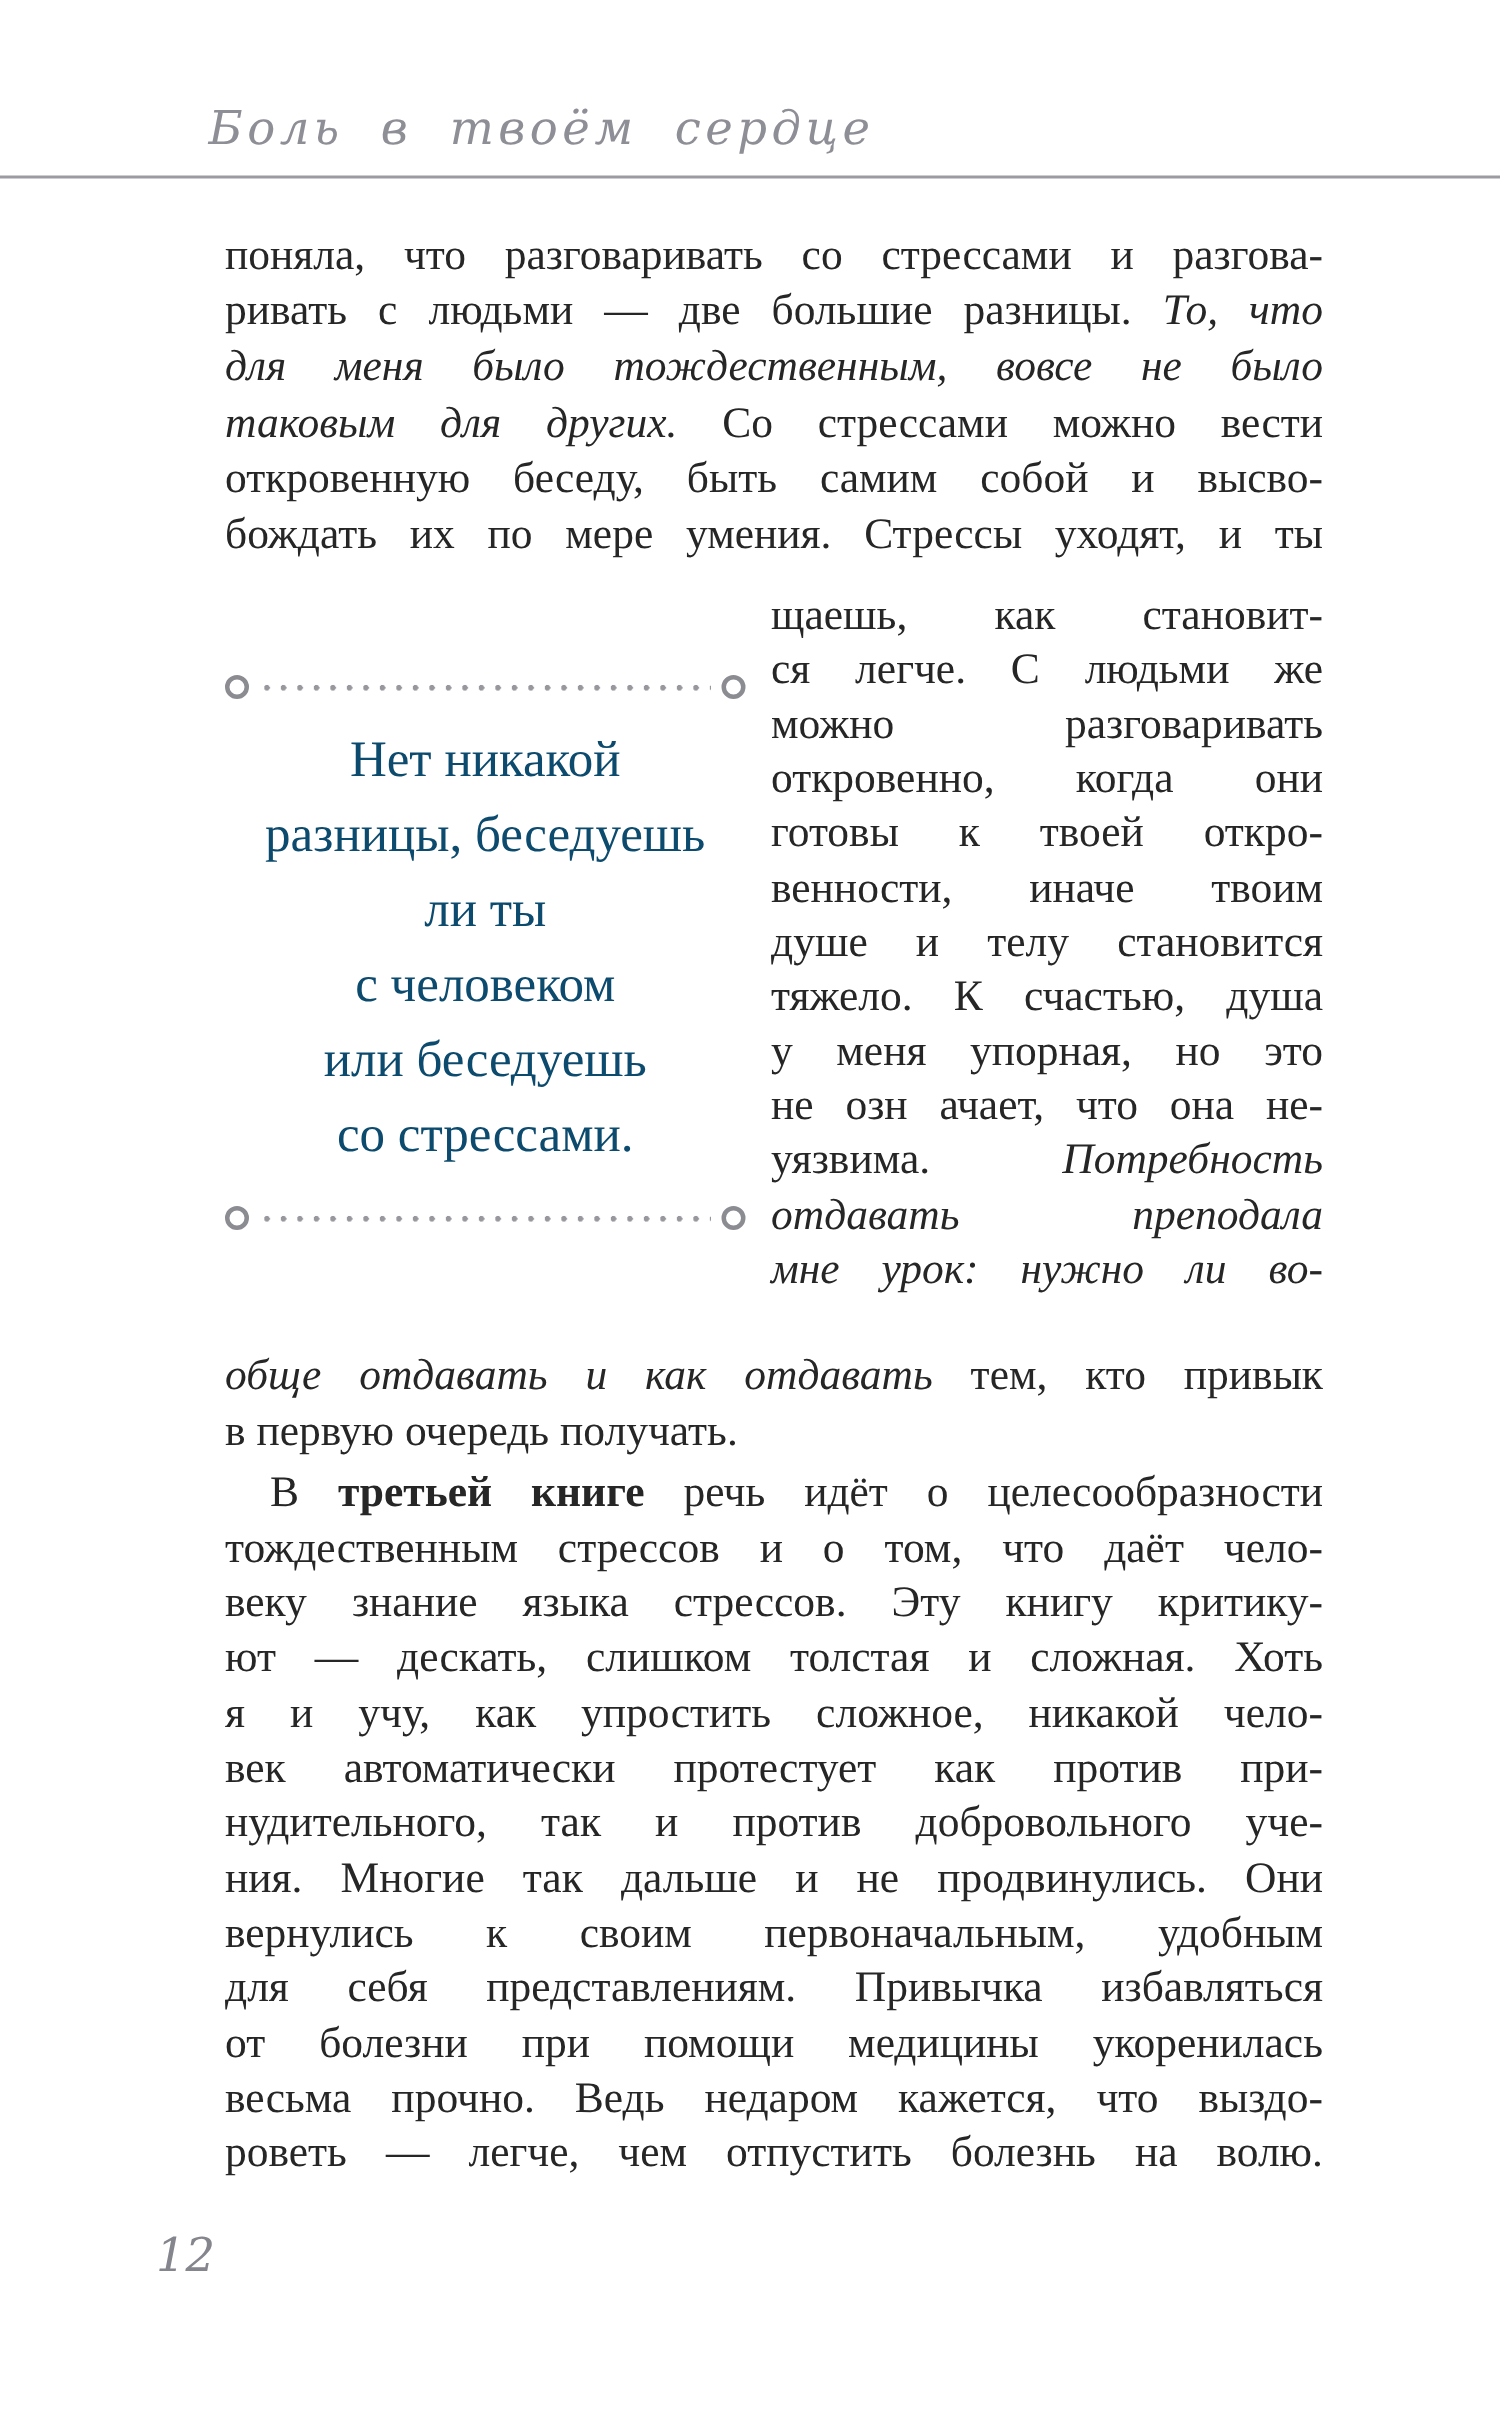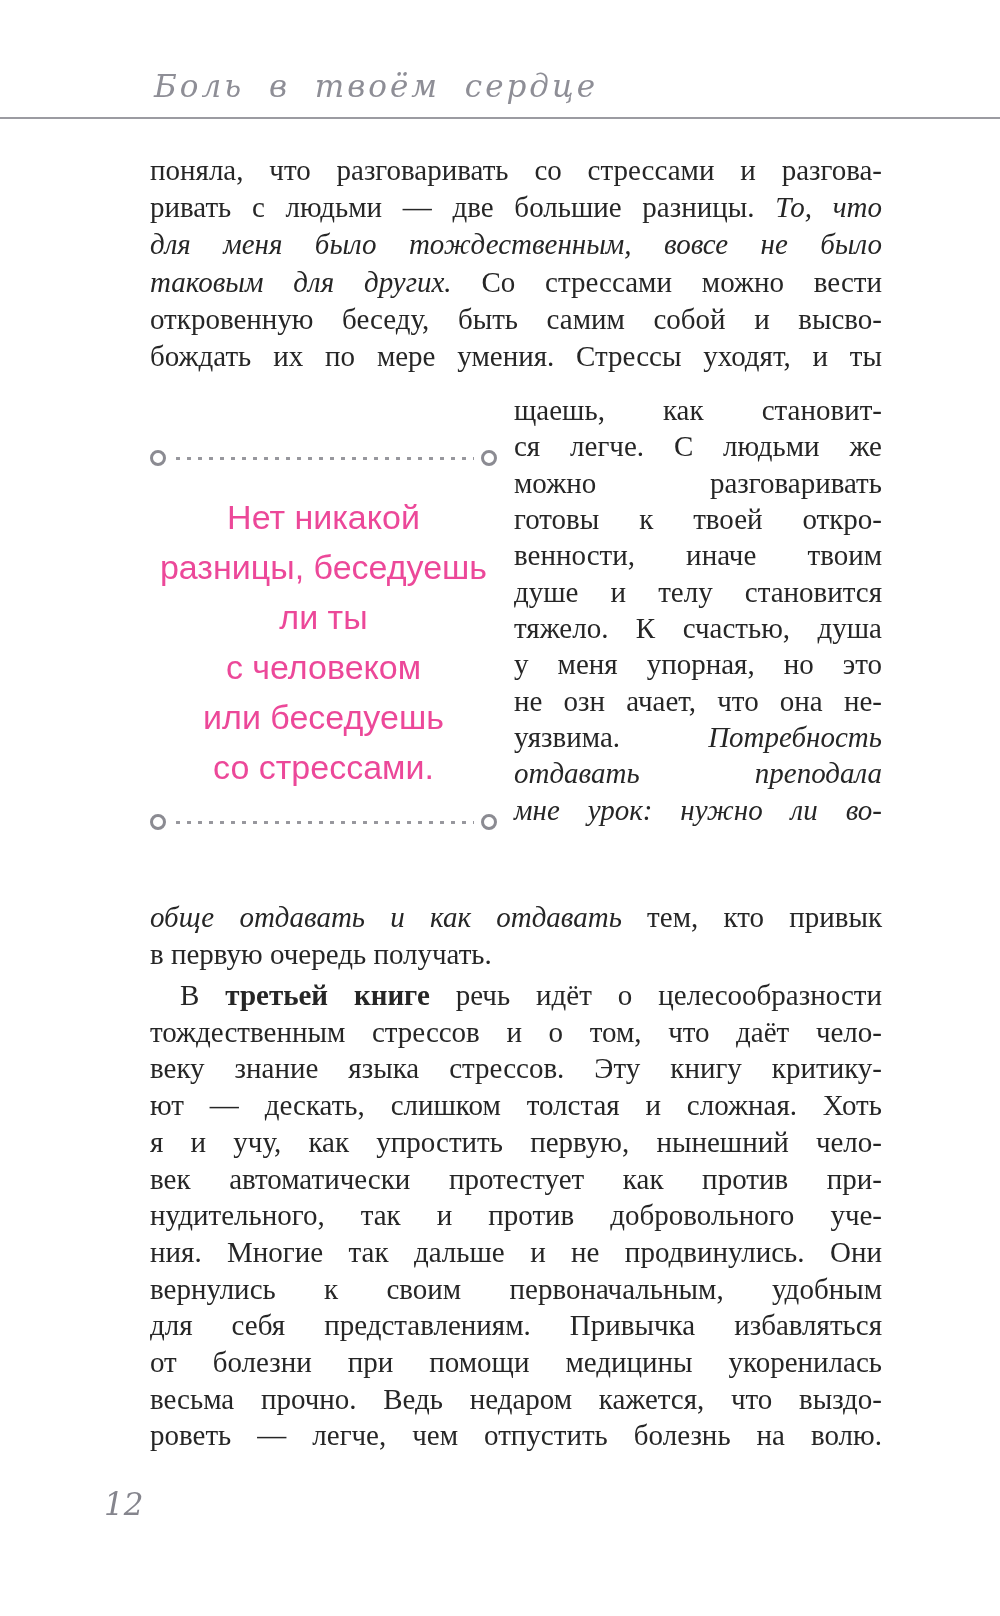--- a/index.html
+++ b/index.html
@@ -14,21 +14,21 @@
     margin: 0 auto;
     background: #ffffff;
     overflow: hidden;
     font-family: "Liberation Serif", serif;
     color: #262626;
   }
   
   .running-head {
     position: absolute;
     top: 68px;
-    left: 154px;
+    left: 139px;
     font-family: "DejaVu Serif", serif;
     font-style: italic;
     font-size: 31px;
     letter-spacing: 3px;
     word-spacing: 12px;
     color: #8e8e96;
     white-space: nowrap;
   }
   .head-rule {
     position: absolute;
@@ -92,26 +92,26 @@
   }
   .dots {
     flex: 1 1 auto;
     height: 5px;
     margin: 0 7px;
     background-image: radial-gradient(circle 2px at 5px 2.5px, #97979d 90%, rgba(0,0,0,0) 100%);
     background-size: 11px 5px;
     background-repeat: repeat-x;
   }
   .quote-text {
-    margin-top: 26px;
-    font-family: Liberation Sans, sans-serif;
+    margin-top: 16px;
+    font-family: Liberation Serif, serif;
     font-style: italic;
     font-size: 34px;
     line-height: 50px;
-    color: #ec4899;
+    color: #0c4a6e;
     text-align: center;
   }
   .quote-text .tline,
   .quote-text .tline.last {
     text-align: center;
     text-align-last: center;
   }
   .col-right {
     width: 368px;
     flex: 0 0 368px;
@@ -185,20 +185,21 @@
         <span class="ring"></span>
         <span class="dots"></span>
         <span class="ring"></span>
       </div>
     </div>
 
     <div class="col-right">
         <div class="tline"><span class="r">щаешь, как становит-</span></div>
         <div class="tline"><span class="r">ся легче. С людьми же</span></div>
         <div class="tline"><span class="r">можно разговаривать</span></div>
+        <div class="tline"><span class="r">откровенно, когда они</span></div>
         <div class="tline"><span class="r">готовы к твоей откро-</span></div>
         <div class="tline"><span class="r">венности, иначе твоим</span></div>
         <div class="tline"><span class="r">душе и телу становится</span></div>
         <div class="tline"><span class="r">тяжело. К счастью, душа</span></div>
         <div class="tline"><span class="r">у меня упорная, но это</span></div>
         <div class="tline"><span class="r">не озн ачает, что она не-</span></div>
         <div class="tline"><span class="r">уязвима. </span><span class="i">Потребность</span></div>
         <div class="tline"><span class="i">отдавать преподала</span></div>
         <div class="tline"><span class="i">мне урок: нужно ли во-</span></div>
       </div>
@@ -208,21 +209,21 @@
   <div class="para-2-tail">
       <div class="tline"><span class="i">обще отдавать и как отдавать</span><span class="r"> тем, кто привык</span></div>
       <div class="tline last"><span class="r">в первую очередь получать.</span></div>
     </div>
 
   <div class="para-3">
       <div class="tline indent"><span class="r">В </span><span class="b">третьей книге</span><span class="r"> речь идёт о целесообразности</span></div>
       <div class="tline"><span class="r">тождественным стрессов и о том, что даёт чело-</span></div>
       <div class="tline"><span class="r">веку знание языка стрессов. Эту книгу критику-</span></div>
       <div class="tline"><span class="r">ют — дескать, слишком толстая и сложная. Хоть</span></div>
-      <div class="tline"><span class="r">я и учу, как упростить первую, нынешний чело-</span></div>
+      <div class="tline"><span class="r">я и учу, как упростить сложное, никакой чело-</span></div>
       <div class="tline"><span class="r">век автоматически протестует как против при-</span></div>
       <div class="tline"><span class="r">нудительного, так и против добровольного уче-</span></div>
       <div class="tline"><span class="r">ния. Многие так дальше и не продвинулись. Они</span></div>
       <div class="tline"><span class="r">вернулись к своим первоначальным, удобным</span></div>
       <div class="tline"><span class="r">для себя представлениям. Привычка избавляться</span></div>
       <div class="tline"><span class="r">от болезни при помощи медицины укоренилась</span></div>
       <div class="tline"><span class="r">весьма прочно. Ведь недаром кажется, что выздо-</span></div>
       <div class="tline"><span class="r">роветь — легче, чем отпустить болезнь на волю.</span></div>
     </div>
 

